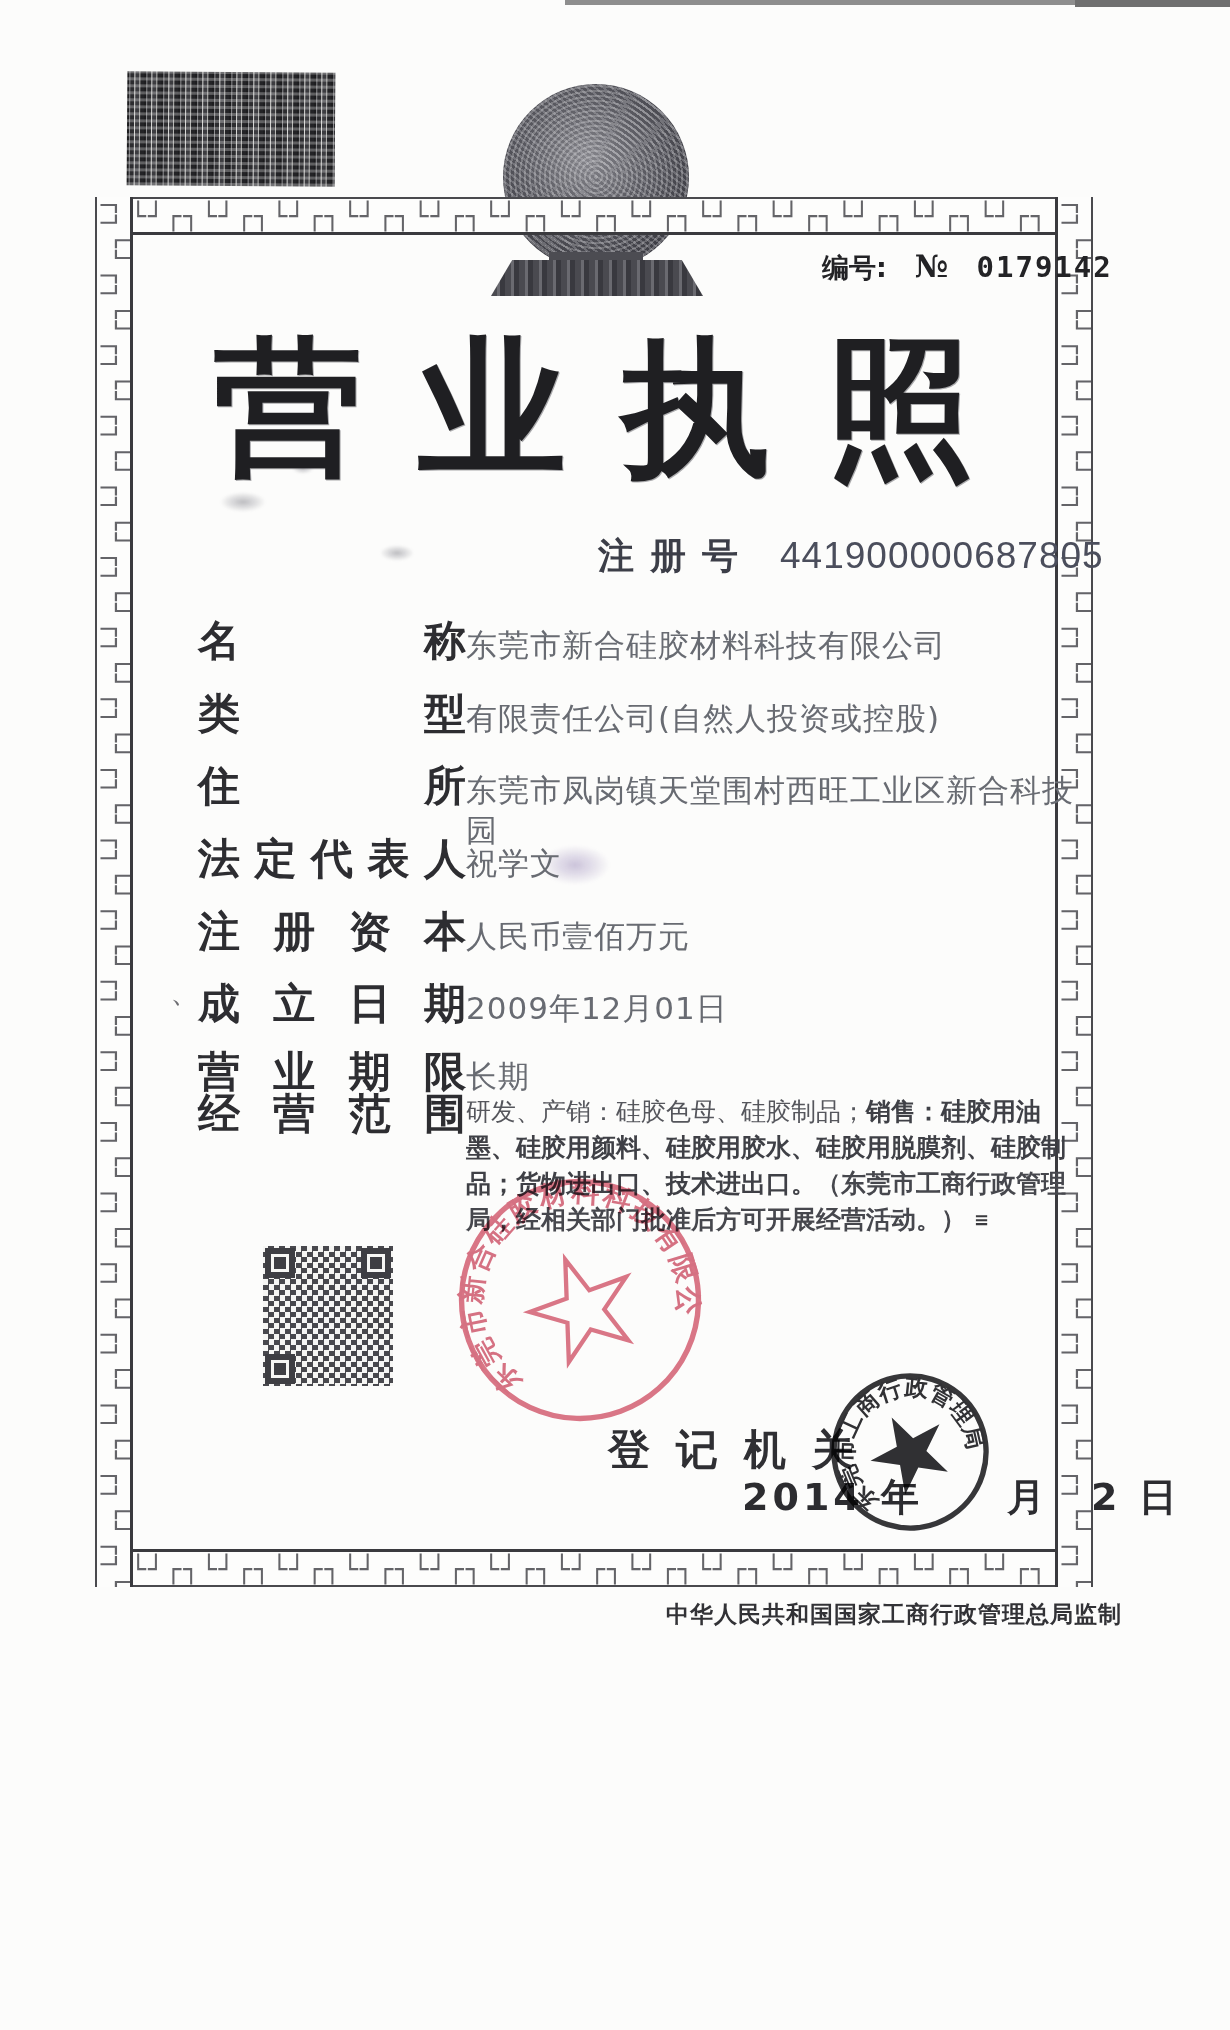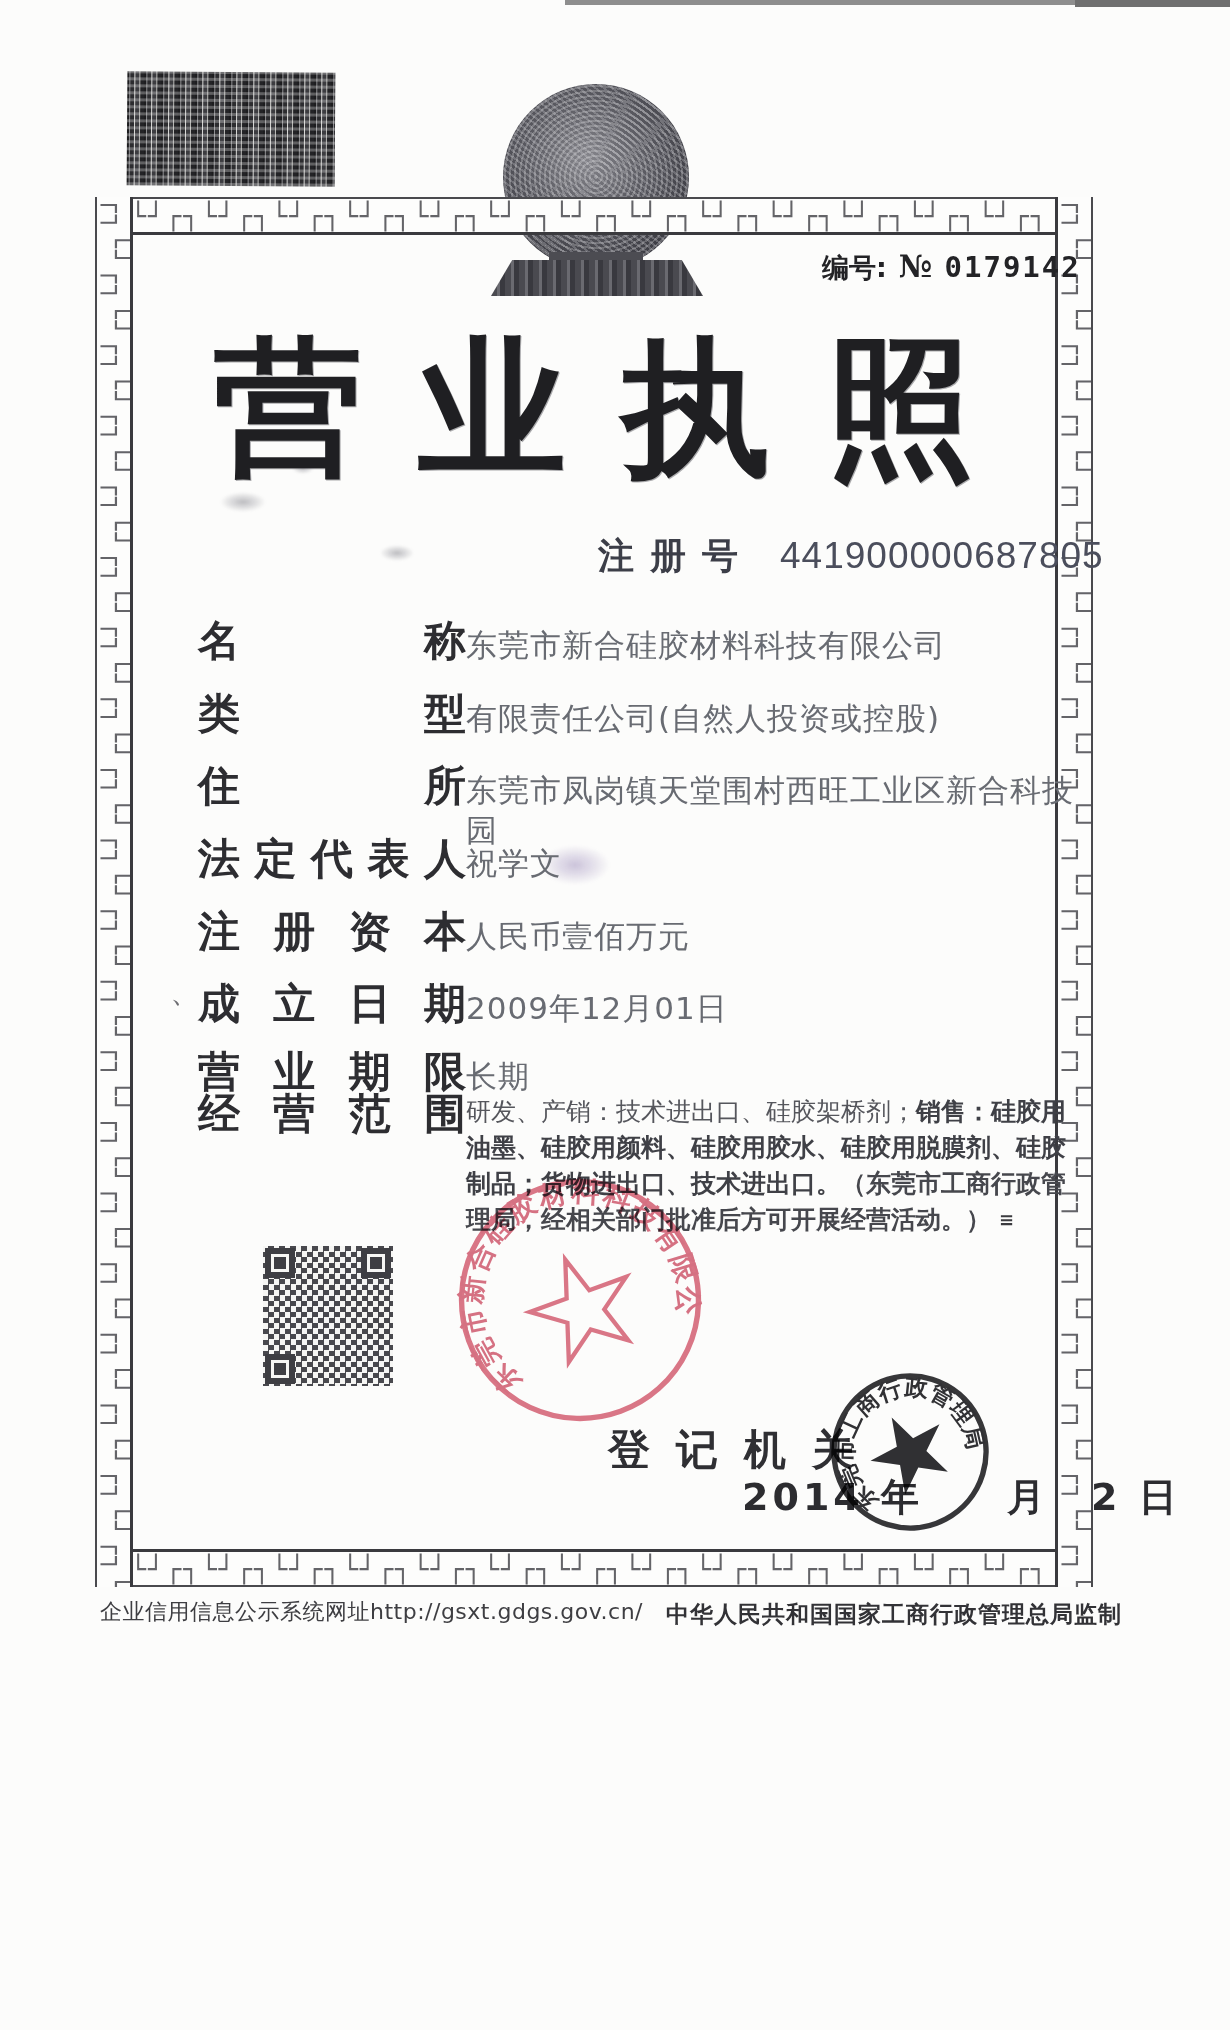--- a/index.html
+++ b/index.html
@@ -38,21 +38,21 @@
   .band.h { left:95px; width:998px; height:38px; }
   .band.top { top:197px; border-top:2px solid #4a4a4e; border-bottom:3px solid #3a3a3e; }
   .band.bottom { top:1549px; border-top:3px solid #3a3a3e; border-bottom:2px solid #4a4a4e; }
   .band.v { top:197px; width:38px; height:1390px; }
   .band.left { left:95px; border-left:2px solid #4a4a4e; border-right:3px solid #3a3a3e; }
   .band.right { left:1055px; border-left:3px solid #3a3a3e; border-right:2px solid #4a4a4e; }
   .band.v > span { position:absolute; left:36px; top:0; display:block; width:1390px; height:36px;
     transform:rotate(90deg); transform-origin:0 0; }
 
   
-  .serial-row { position:absolute; left:822px; top:248px; display:flex; align-items:baseline; gap:12px; color:#232326; }
+  .serial-row { position:absolute; left:822px; top:248px; display:flex; align-items:baseline; gap:28px; color:#232326; }
   .serial-label { font-size:27px; font-weight:700; }
   .serial-sign { font-family:"DejaVu Serif","Liberation Serif",serif; font-size:31px; font-weight:700; }
   .serial-num { font-family:"DejaVu Sans Mono",monospace; font-size:29px; letter-spacing:2px;font-weight:bold; }
 
   
   .title-row { position:absolute; left:131px; top:316px; width:926px; display:flex; justify-content:center; gap:56px; }
   .title-row span { font-size:148px; line-height:185px; font-weight:800; color:#1f1f22;
     text-shadow:1px 1px 0 rgba(90,90,95,.5); }
 
   
@@ -209,21 +209,21 @@
     </div>
 
     <div class="frow r7">
       <div class="flabel">
         <span>经</span>
           <span>营</span>
           <span>范</span>
           <span>围</span>
       </div>
       <div class="fvalue scope-value">
-        <span>研发、产销：技术进出口、硅胶架桥剂；</span><span class="b">销售：硅胶用油墨、硅胶用颜料、硅胶用胶水、硅胶用脱膜剂、硅胶制品；货物进出口、技术进出口。</span><span class="m">（东莞市工商行政管理局，经相关部门批准后方可开展经营活动。）</span>
+        <span>研发、产销：硅胶色母、硅胶制品；</span><span class="b">销售：硅胶用油墨、硅胶用颜料、硅胶用胶水、硅胶用脱膜剂、硅胶制品；货物进出口、技术进出口。</span><span class="m">（东莞市工商行政管理局，经相关部门批准后方可开展经营活动。）</span>
         <span class="scope-end">≡</span>
       </div>
     </div>
 
   </div>
 
   <div class="qr">
     <div class="finder tl"></div>
     <div class="finder tr"></div>
     <div class="finder bl"></div>
@@ -248,16 +248,15 @@
     <g transform="rotate(-28 100 100)" opacity="0.92">
       <circle cx="100" cy="100" r="76" fill="none" stroke="#26262a" stroke-width="5.5"></circle>
       <path d="M0,-50 L11.2,-15.5 L47.6,-15.5 L18.2,5.9 L29.4,40.5 L0,19.1 L-29.4,40.5 L-18.2,5.9 L-47.6,-15.5 L-11.2,-15.5 Z" transform="translate(100,102) scale(0.82)" fill="#1f1f23" stroke="none"></path>
       <path id="aseal-arc" d="M 50.6,128.5 A 57,57 0 1 1 149.4,128.5" fill="none"></path>
       <text font-size="23" fill="#202024" letter-spacing="0.5">
         <textPath href="#aseal-arc">东莞市工商行政管理局</textPath>
       </text>
     </g>
   </svg>
 
-  <div class="footer-left">企业信用信息公示系统网址http://gsxt.gdgs.gov.cn/</div>
   <div class="footer-right">中华人民共和国国家工商行政管理总局监制</div>
 
 </div>
 
 </body></html>

